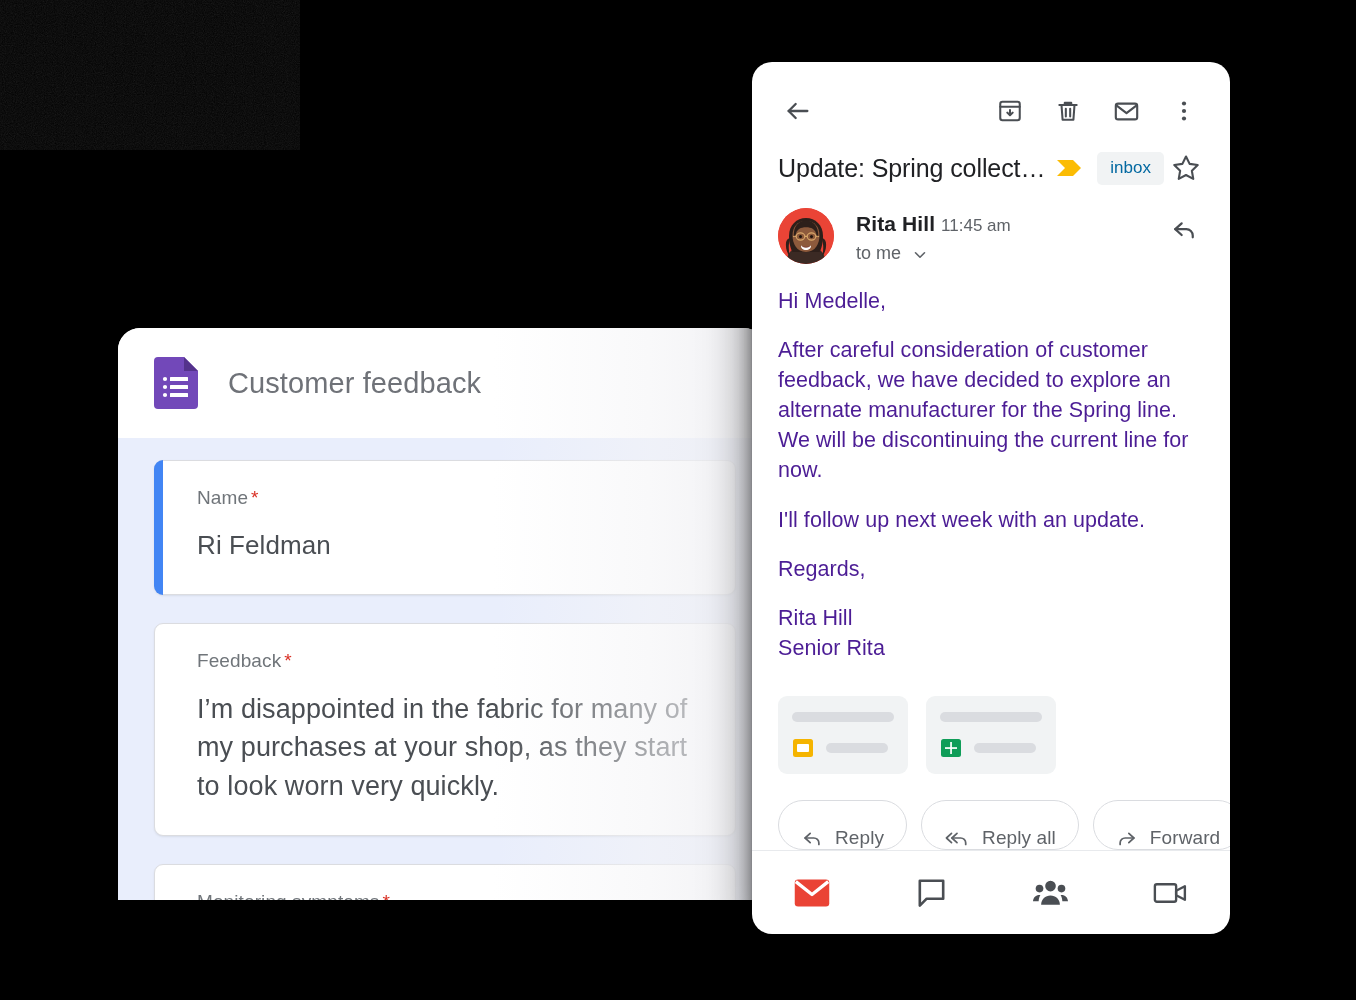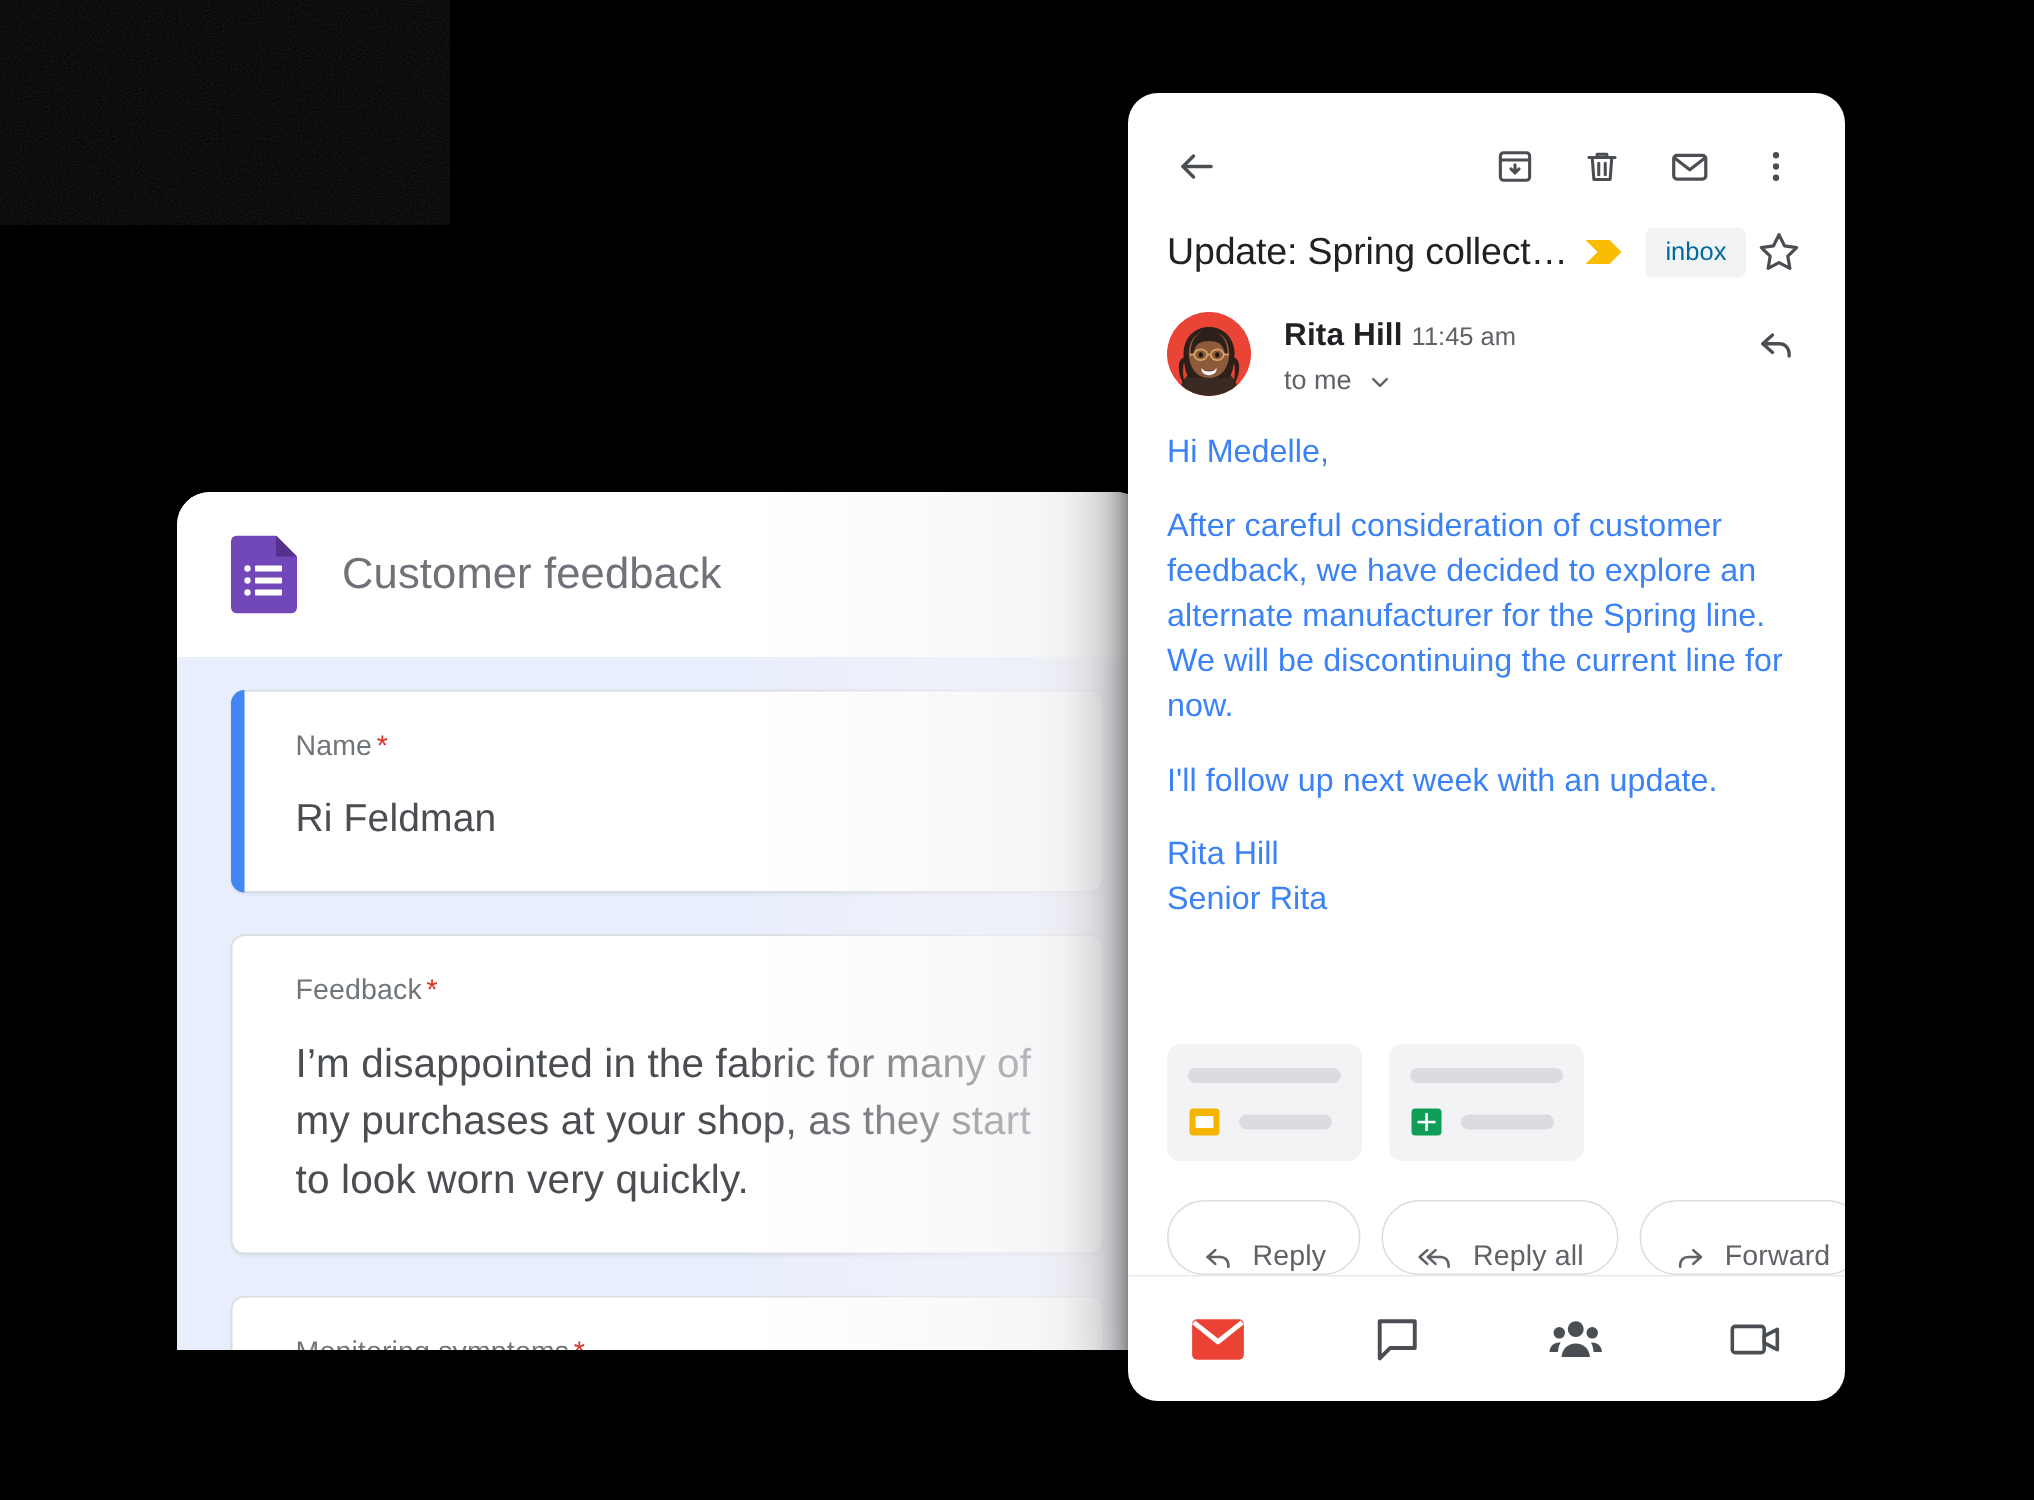--- a/index.html
+++ b/index.html
@@ -213,21 +213,21 @@
 
   
   .gm-body {
     padding: 22px 26px 0 26px;
     flex: 1;
     min-height: 0;
   }
   .gm-body p {
     font-size: 21.5px;
     line-height: 1.40;
-    color: #3b82f6;
+    color: #4c1d95;
     margin-bottom: 19px;
     letter-spacing: 0.05px;
   }
   .gm-body p.tight { margin-bottom: 0; }
 
   
   .attach-row {
     display: flex;
     gap: 18px;
     padding: 10px 26px 0 26px;
@@ -452,20 +452,21 @@
           <path d="M10 8L4.5 13 10 18"></path>
           <path d="M4.5 13H14a5.5 5.5 0 0 1 5.5 5.5V20"></path>
         </svg>
       </span>
     </div>
 
     <div class="gm-body">
       <p>Hi Medelle,</p>
       <p>After careful consideration of customer feedback, we have decided to explore an alternate manufacturer for the Spring line. We will be discontinuing the current line for now.</p>
       <p>I'll follow up next week with an update.</p>
+      <p>Regards,</p>
       <p class="tight">Rita Hill</p>
       <p>Senior Rita</p>
     </div>
 
     <div class="attach-row">
       <div class="attach-chip">
         <div class="ph-bar w-top"></div>
         <div class="attach-bottom">
           <span class="attach-ico">
             <svg width="22" height="22" viewBox="0 0 22 22">

